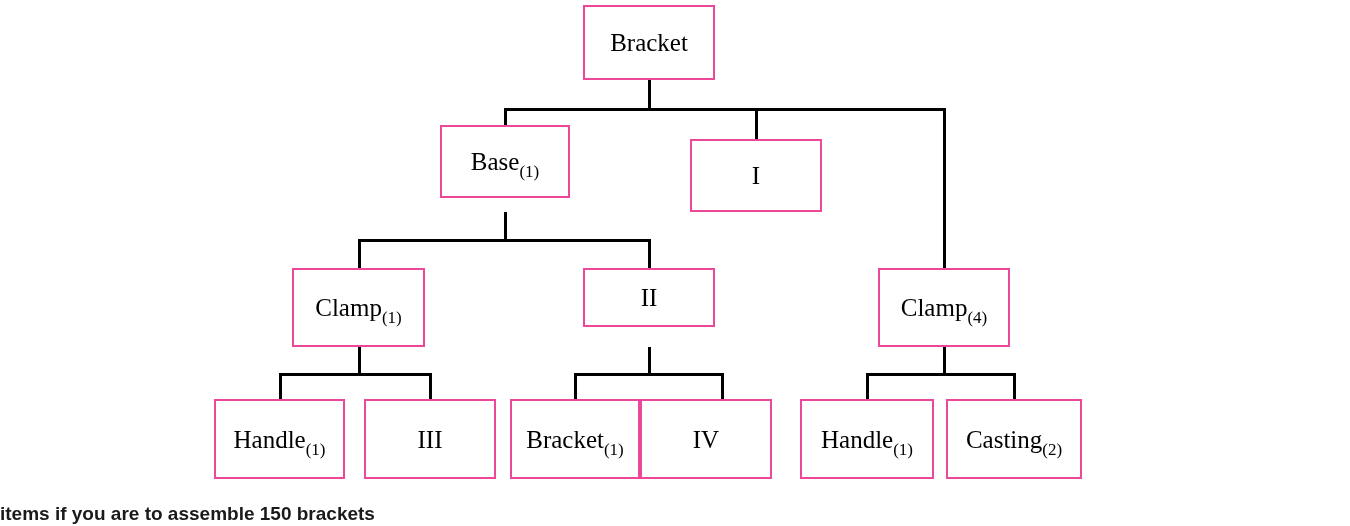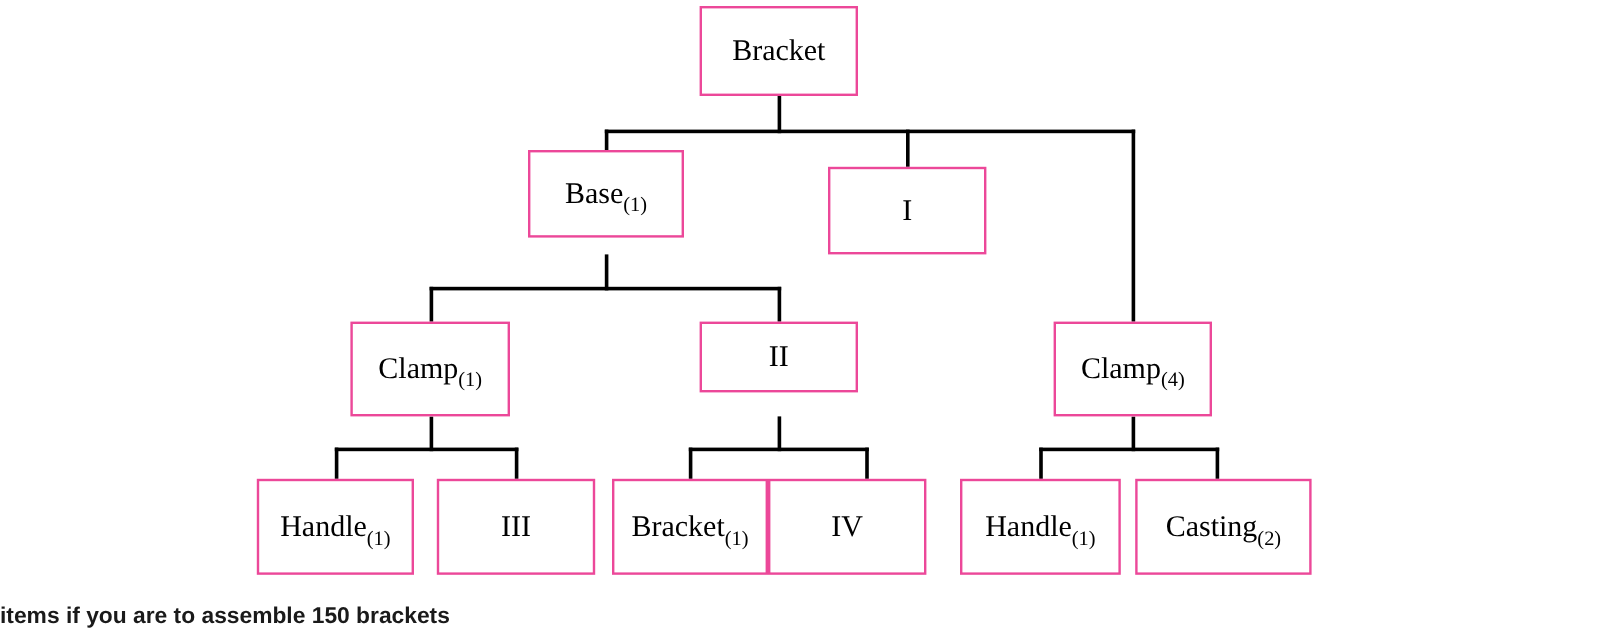--- a/index.html
+++ b/index.html
@@ -168,21 +168,21 @@
     </span>
   </div>
 
   <div class="node" style="left: 800px; top: 399px; width: 134px; height: 80px;">
     <span class="node-label">
       <span>Handle</span>
         <span class="qty">(1)</span>
     </span>
   </div>
 
-  <div class="node" style="left: 946px; top: 399px; width: 147px; height: 80px;">
+  <div class="node" style="left: 946px; top: 399px; width: 136px; height: 80px;">
     <span class="node-label">
       <span>Casting</span>
         <span class="qty">(2)</span>
     </span>
   </div>
 
   <div class="caption">items if you are to assemble 150 brackets</div>
 
 </div>
 

